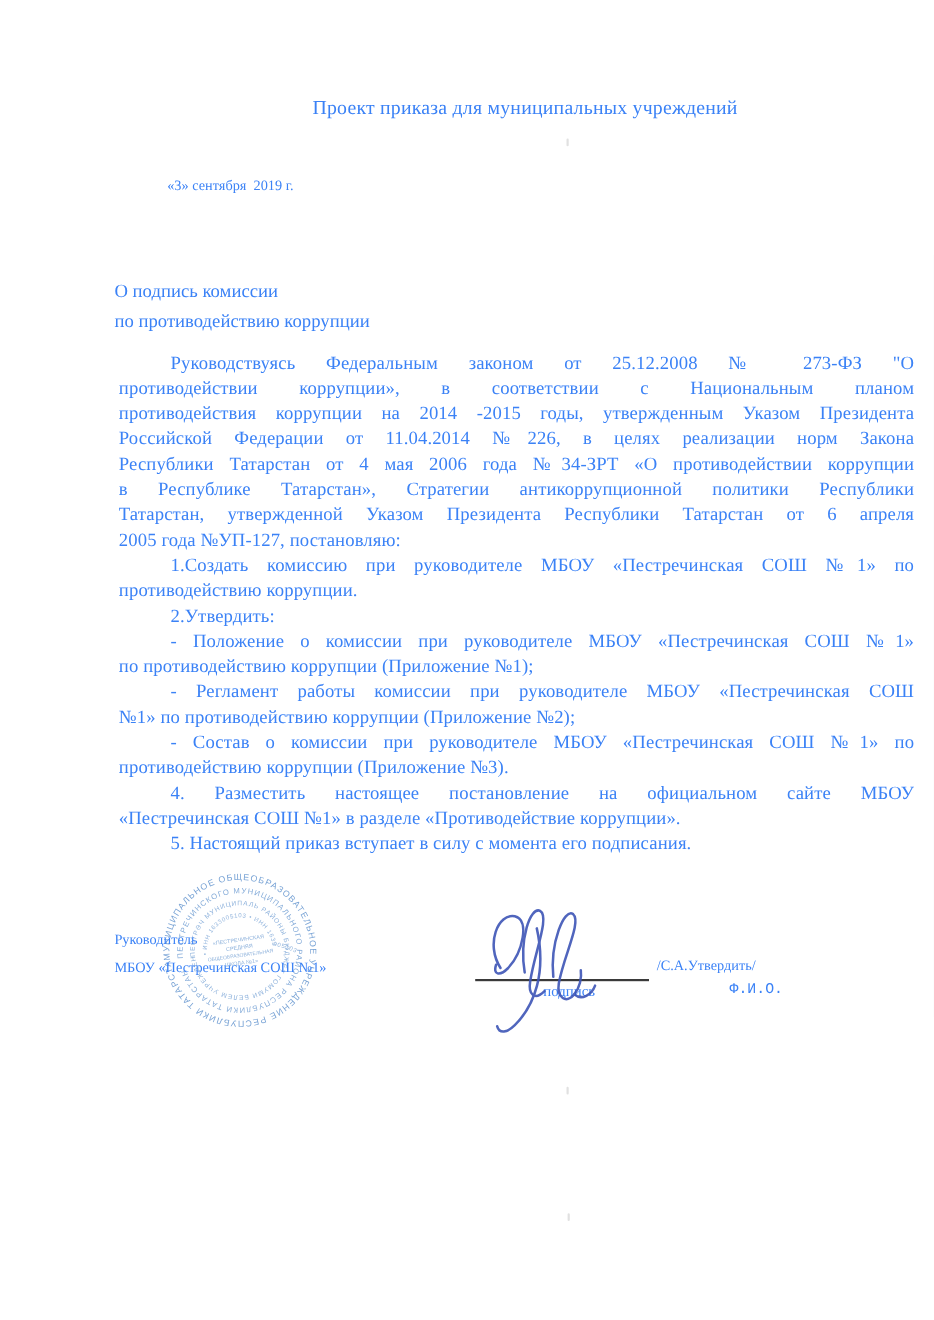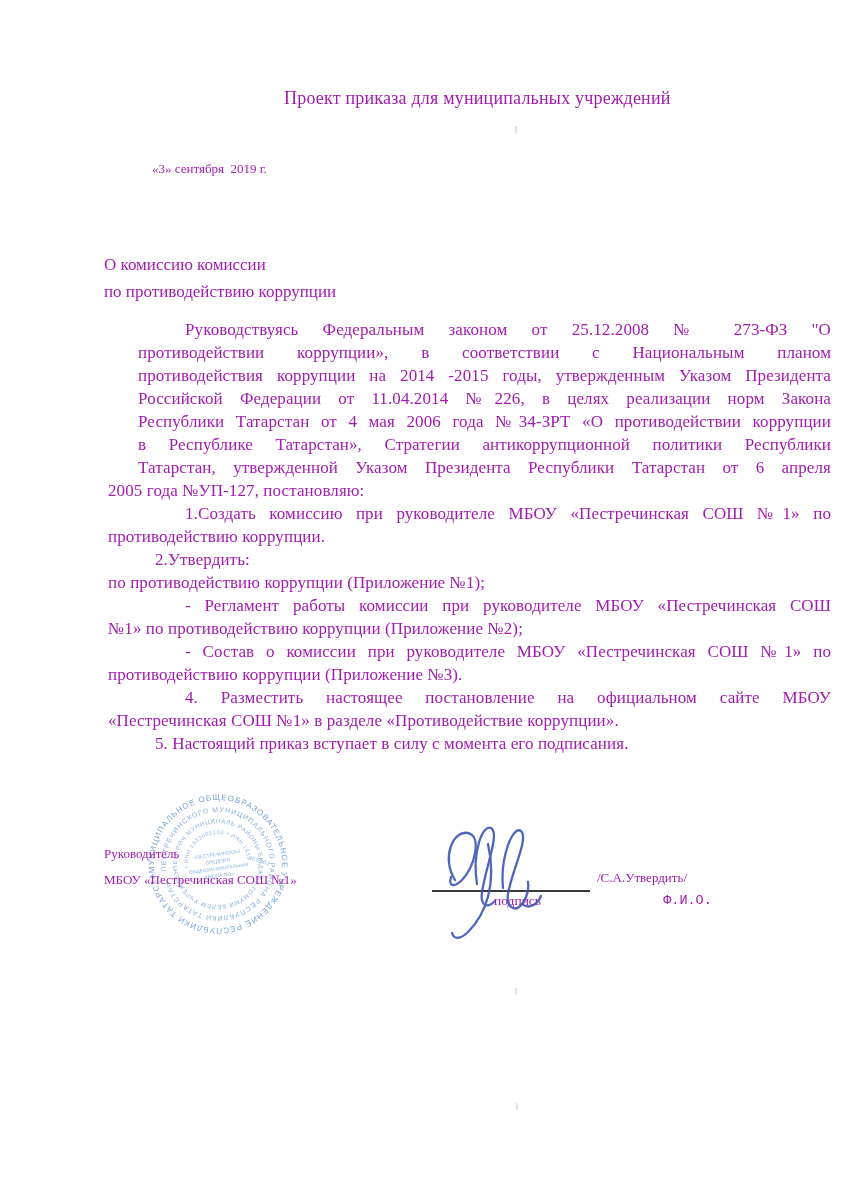--- a/index.html
+++ b/index.html
@@ -3,35 +3,35 @@
 <meta charset="utf-8">
 <style>
   html,body{margin:0;padding:0;}
   body{background:#e8e8e8;}
   .page{
     position:relative;
     width:849px;height:1200px;
     background:#ffffff;
     overflow:hidden;
     font-family:"Liberation Serif","DejaVu Serif",serif;
-    color:#a21caf;
+    color:#3b82f6;
   }
   .abs{position:absolute;}
   .t17{font-size:13px;line-height:23px;white-space:pre;}
   .doc-title{left:284px;top:87px;font-size:18px;letter-spacing:.2px;}
   .date-line{left:152px;top:157px;}
   .subject{left:104px;top:251px;width:500px;}
   .subject .line{font-size:17px;line-height:27px;}
   .body-block{left:108px;top:318px;width:723px;z-index:2;}
   .body-block .line{
     font-size:17px;line-height:23px;height:23px;
     letter-spacing:.1px;
     white-space:normal;
   }
-  .line.j{text-align:justify;text-align-last:justify;margin-left:30px;}
+  .line.j{text-align:justify;text-align-last:justify;}
   .line.ind{padding-left:47px;}
   .sig-block{z-index:2;}
   .sig-role{left:104px;top:842px;}
   .sig-org{left:104px;top:868px;}
   .sig-name{left:597px;top:866px;}
   .sig-line{left:432px;top:868px;width:158px;height:22px;border-bottom:2px solid #3a3a3a;z-index:3;}
   .sig-caption{left:455px;top:893px;width:125px;text-align:center;font-size:13.5px;}
   .fio-caption{left:640px;top:893px;width:95px;text-align:center;font-size:13.5px;font-family:Liberation Mono, monospace;}
   .stamp-wrap{left:136px;top:782px;width:164px;height:164px;z-index:1;opacity:.82;transform:rotate(-8deg);}
   .sig-scribble{left:425px;top:812px;width:170px;height:142px;z-index:4;}
@@ -40,36 +40,37 @@
 </head>
 <body>
 
 <div class="page">
 
   <div class="abs t17 doc-title">Проект приказа для муниципальных учреждений</div>
 
   <div class="abs t17 date-line">«3» сентября  2019 г.</div>
 
   <div class="abs subject">
-    <div class="line">О комиссию комиссии</div>
+    <div class="line">О подпись комиссии</div>
     <div class="line">по противодействию коррупции</div>
   </div>
 
   <div class="abs body-block">
     <div class="line ind j">Руководствуясь Федеральным законом от 25.12.2008 № 273-ФЗ "О</div>
     <div class="line j">противодействии коррупции», в соответствии с Национальным планом</div>
     <div class="line j">противодействия коррупции  на 2014 -2015 годы, утвержденным Указом Президента</div>
     <div class="line j">Российской Федерации от 11.04.2014 №226, в целях реализации норм Закона</div>
     <div class="line j">Республики Татарстан от 4 мая 2006 года №34-ЗРТ «О противодействии коррупции</div>
     <div class="line j">в Республике Татарстан», Стратегии антикоррупционной политики Республики</div>
     <div class="line j">Татарстан, утвержденной Указом Президента Республики Татарстан от 6 апреля</div>
     <div class="line">2005 года №УП-127, постановляю:</div>
     <div class="line ind j">1.Создать комиссию при руководителе МБОУ «Пестречинская СОШ №1» по</div>
     <div class="line">противодействию коррупции.</div>
     <div class="line ind">2.Утвердить:</div>
+    <div class="line ind j">- Положение о комиссии при руководителе МБОУ «Пестречинская СОШ №1»</div>
     <div class="line">по противодействию коррупции (Приложение №1);</div>
     <div class="line ind j">- Регламент работы комиссии при руководителе МБОУ «Пестречинская СОШ</div>
     <div class="line">№1» по противодействию коррупции (Приложение №2);</div>
     <div class="line ind j">- Состав о комиссии при руководителе МБОУ «Пестречинская СОШ №1» по</div>
     <div class="line">противодействию коррупции (Приложение №3).</div>
     <div class="line ind j">4. Разместить настоящее постановление на официальном сайте МБОУ</div>
     <div class="line">«Пестречинская СОШ №1» в разделе «Противодействие коррупции».</div>
     <div class="line ind">5. Настоящий приказ вступает в силу с момента его подписания.</div>
   </div>
 

